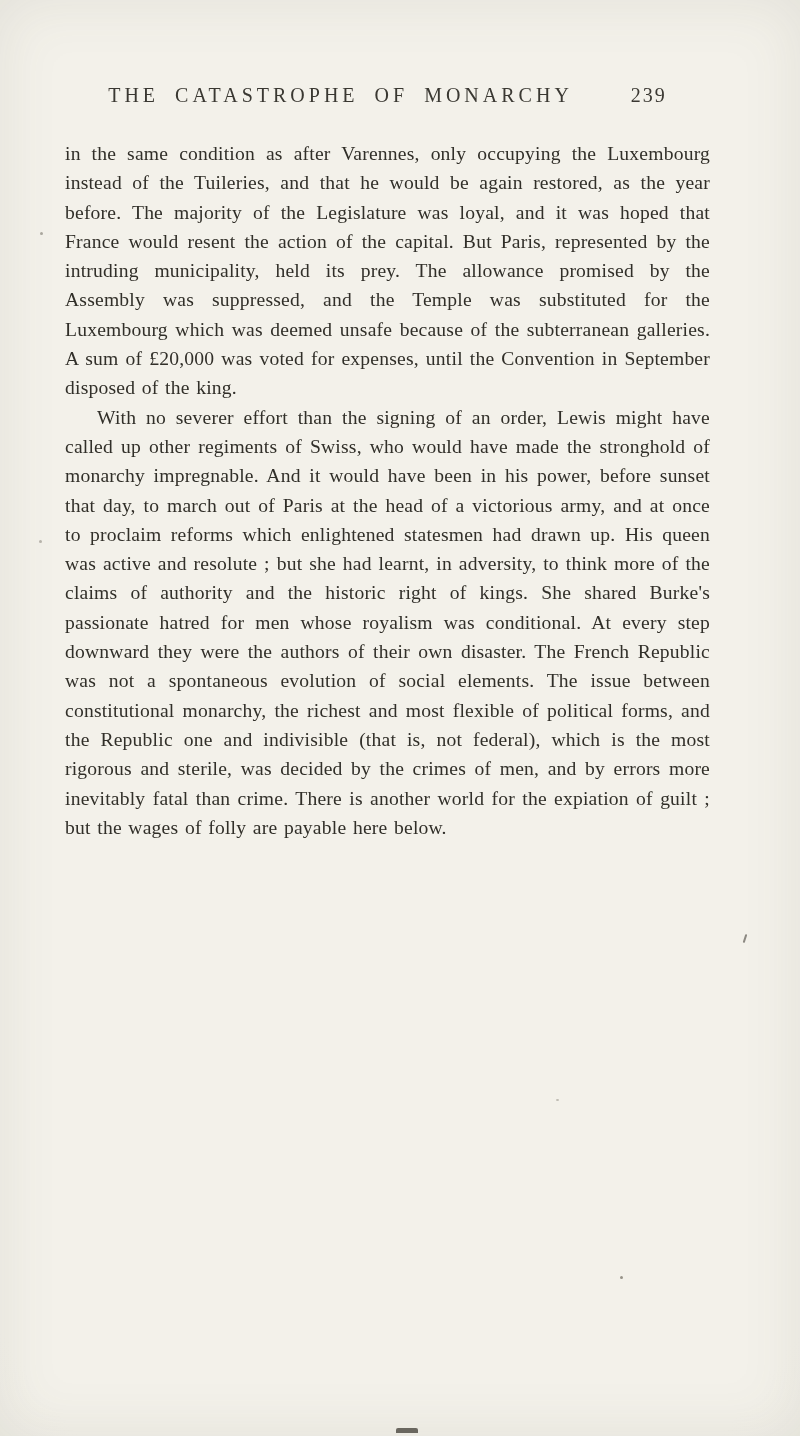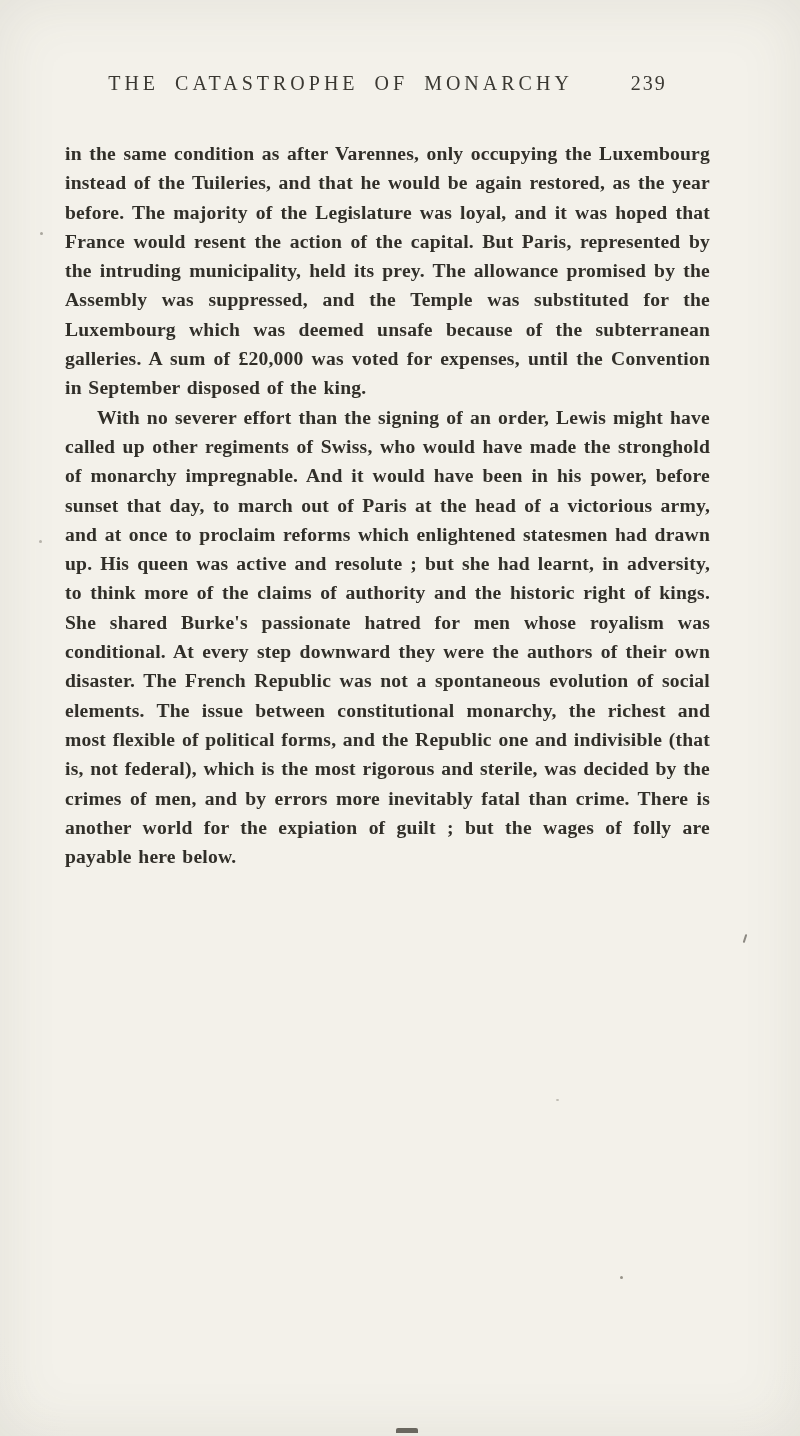--- a/index.html
+++ b/index.html
@@ -16,21 +16,21 @@
   }
   .page {
     position: absolute;
     inset: 0;
     background: radial-gradient(ellipse 120% 110% at 50% 45%, #f3f1ea 60%, #ebe8e0 100%);
     box-shadow: inset 0 0 60px rgba(90,85,70,0.10);
     color: #32302a;
   }
   .running-header {
     position: absolute;
-    top: 72px;
+    top: 84px;
     left: 65px;
     right: 90px;
     display: flex;
     justify-content: center;
     align-items: baseline;
     gap: 18px;
     font-size: 20px;
     color: #3a3832;
   }
   .running-header .title {
@@ -49,21 +49,20 @@
     width: 645px;
     font-size: 19.6px;
     line-height: 29.3px;
     text-align: justify;
     letter-spacing: 0.2px;
     word-spacing: 1.5px;
     color: #312f29;
   }
   .page-body p {
     margin: 0;
-    font-weight: bold;
   }
   .page-body p.indent {
     text-indent: 32px;
   }
   
   .speck {
     position: absolute;
     background: #6f6b60;
     border-radius: 50%;
   }

